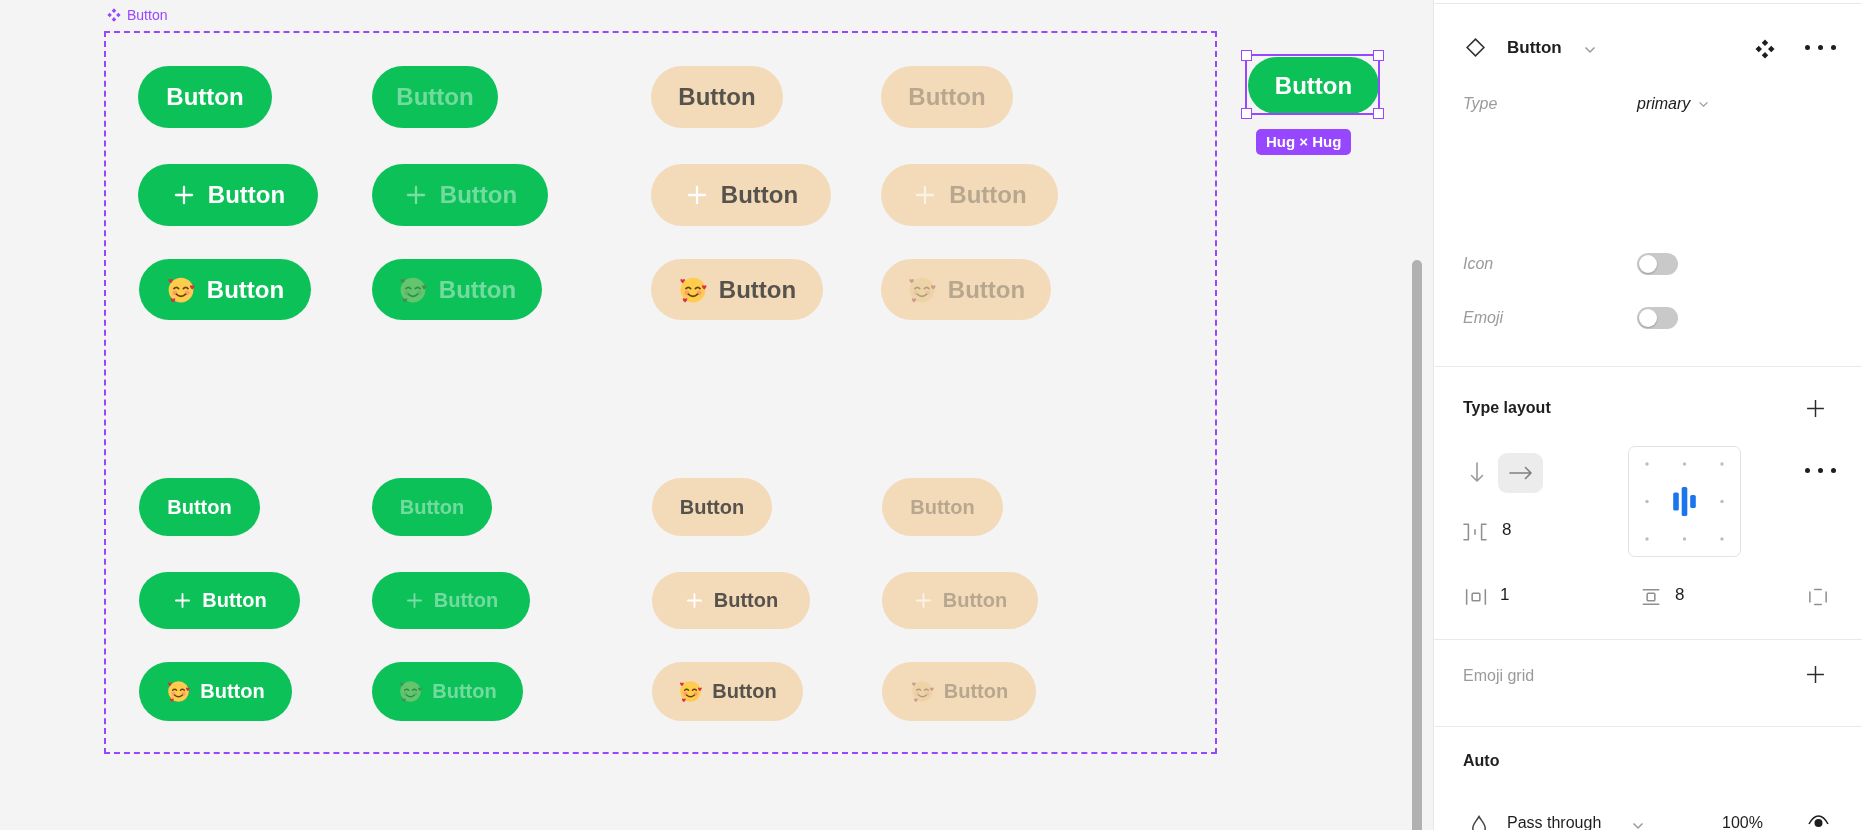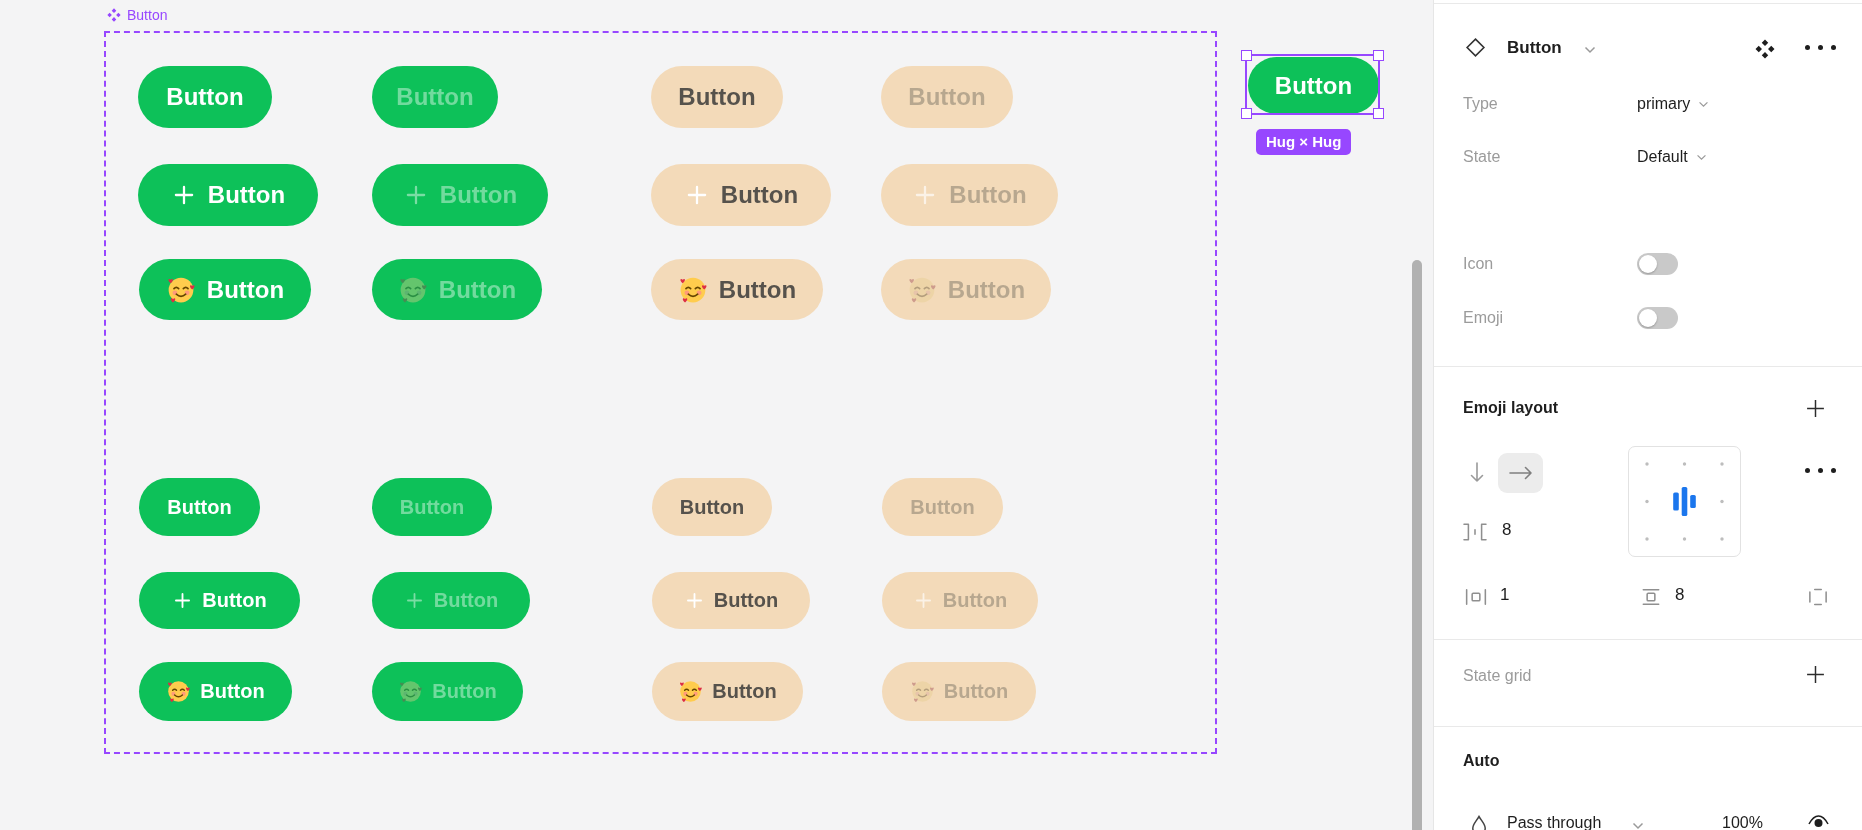--- a/index.html
+++ b/index.html
@@ -45,21 +45,21 @@
               font-size:15px;font-weight:700;}
   #canvas-scrollbar{position:absolute;left:1412px;top:260px;width:10px;height:575px;
                     background:#b1b1b1;border-radius:6px;}
 
   
   #panel{position:absolute;left:1433px;top:0;width:429px;height:830px;background:#fff;
          border-left:1px solid #e6e6e6;color:#1e1e1e;}
   .hdiv{position:absolute;left:0;width:429px;height:1px;background:#e9e9e9;}
   .p-abs{position:absolute;}
   .ph-title{font-size:17px;font-weight:700;color:#1e1e1e;}
-  .prop-row{position:absolute;left:29px;right:16px;height:24px;display:flex;align-items:center;}
+  .prop-row{position:absolute;left:29px;right:16px;height:24px;display:flex;align-items:center;font-style:italic;}
   .prop-label{font-size:16px;color:#9b9b9b;}
   .prop-value{position:absolute;left:174px;display:flex;align-items:center;gap:8px;
               font-size:16px;color:#1e1e1e;cursor:default;text-align:right;}
   .chev{display:block;}
   .toggle{position:absolute;left:174px;width:41px;height:22px;border-radius:11px;
           background:#c9c9c9;cursor:pointer;}
   .toggle .knob{position:absolute;left:2px;top:2px;width:18px;height:18px;border-radius:50%;
                 background:#fff;box-shadow:0 1px 2px rgba(0,0,0,.25);}
   .sec-head{font-size:16px;font-weight:700;color:#1e1e1e;}
   .sec-head.muted{font-weight:400;color:#9b9b9b;}
@@ -311,45 +311,36 @@
 
     <div class="prop-row" style="top:92px">
       <span class="prop-label">Type</span>
       <span class="prop-value">
         <span>primary</span>
         <svg class="chev" width="11" height="7" viewBox="0 0 12 8">
           <path fill="none" stroke="#9a9a9a" stroke-width="1.4" d="M1.5 1.5 L6 6 L10.5 1.5"></path>
           </svg>
       </span>
     </div>
-    <div class="prop-row" style="top:145px">
-      <span class="prop-label">State</span>
-      <span class="prop-value">
-        <span>Default</span>
-        <svg class="chev" width="11" height="7" viewBox="0 0 12 8">
-          <path fill="none" stroke="#9a9a9a" stroke-width="1.4" d="M1.5 1.5 L6 6 L10.5 1.5"></path>
-          </svg>
-      </span>
-    </div>
     <div class="prop-row" style="top:252px">
       <span class="prop-label">Icon</span>
       <span class="toggle">
           <span class="knob"></span>
         </span>
     </div>
     <div class="prop-row" style="top:306px">
       <span class="prop-label">Emoji</span>
       <span class="toggle">
           <span class="knob"></span>
         </span>
     </div>
 
     <div class="hdiv" style="top:366px"></div>
 
-    <span class="p-abs sec-head" style="left:29px;top:399px">Emoji layout</span>
+    <span class="p-abs sec-head" style="left:29px;top:399px">Type layout</span>
     <svg class="p-abs plusbtn" style="left:371px;top:398px" width="21" height="21" viewBox="0 0 20 20">
       <path stroke="#2c2c2c" stroke-width="1.4" d="M10 2 V18 M2 10 H18" fill="none"></path>
     </svg>
 
     <svg class="p-abs" style="left:33px;top:459px" width="20" height="28" viewBox="0 0 20 28">
       <path fill="none" stroke="#9a9a9a" stroke-width="1.6" stroke-linecap="round" stroke-linejoin="round" d="M10 4 V22 M4.5 16.5 L10 22 L15.5 16.5"></path>
     </svg>
     <div id="dir-selected">
       <svg width="28" height="20" viewBox="0 0 28 20">
         <path fill="none" stroke="#7f7f7f" stroke-width="1.6" stroke-linecap="round" stroke-linejoin="round" d="M3 10 H24 M18.5 4.5 L24 10 L18.5 15.5"></path>
@@ -395,21 +386,21 @@
       <path fill="none" stroke="#8f8f8f" stroke-width="1.4" stroke-linecap="round" d="M5 3.5 H19 M5 16.5 H19"></path>
       <rect x="8.5" y="6.5" width="7" height="7" rx="1" fill="none" stroke="#8f8f8f" stroke-width="1.4"></rect>
     </svg>
     <span class="p-abs num" style="left:241px;top:585px">8</span>
     <svg class="p-abs" style="left:371px;top:585px" width="26" height="24" viewBox="0 0 24 22">
       <path fill="none" stroke="#8f8f8f" stroke-width="1.4" stroke-linecap="round" d="M4.5 6.5 V15.5 M9 4 H15 M19.5 6.5 V15.5 M9 18 H15"></path>
     </svg>
 
     <div class="hdiv" style="top:639px"></div>
 
-    <span class="p-abs sec-head muted" style="left:29px;top:667px">State grid</span>
+    <span class="p-abs sec-head muted" style="left:29px;top:667px">Emoji grid</span>
     <svg class="p-abs plusbtn" style="left:371px;top:664px" width="21" height="21" viewBox="0 0 20 20">
       <path stroke="#2c2c2c" stroke-width="1.4" d="M10 2 V18 M2 10 H18" fill="none"></path>
     </svg>
 
     <div class="hdiv" style="top:726px"></div>
 
     <span class="p-abs sec-head" style="left:29px;top:752px">Auto</span>
 
     <svg class="p-abs" style="left:35px;top:814px" width="20" height="24" viewBox="0 0 20 24">
       <path fill="none" stroke="#444" stroke-width="1.5" d="M10 2.5 C7.2 7.2 3.8 10.4 3.8 14.2 A6.2 6.2 0 0 0 16.2 14.2 C16.2 10.4 12.8 7.2 10 2.5 Z"></path>

